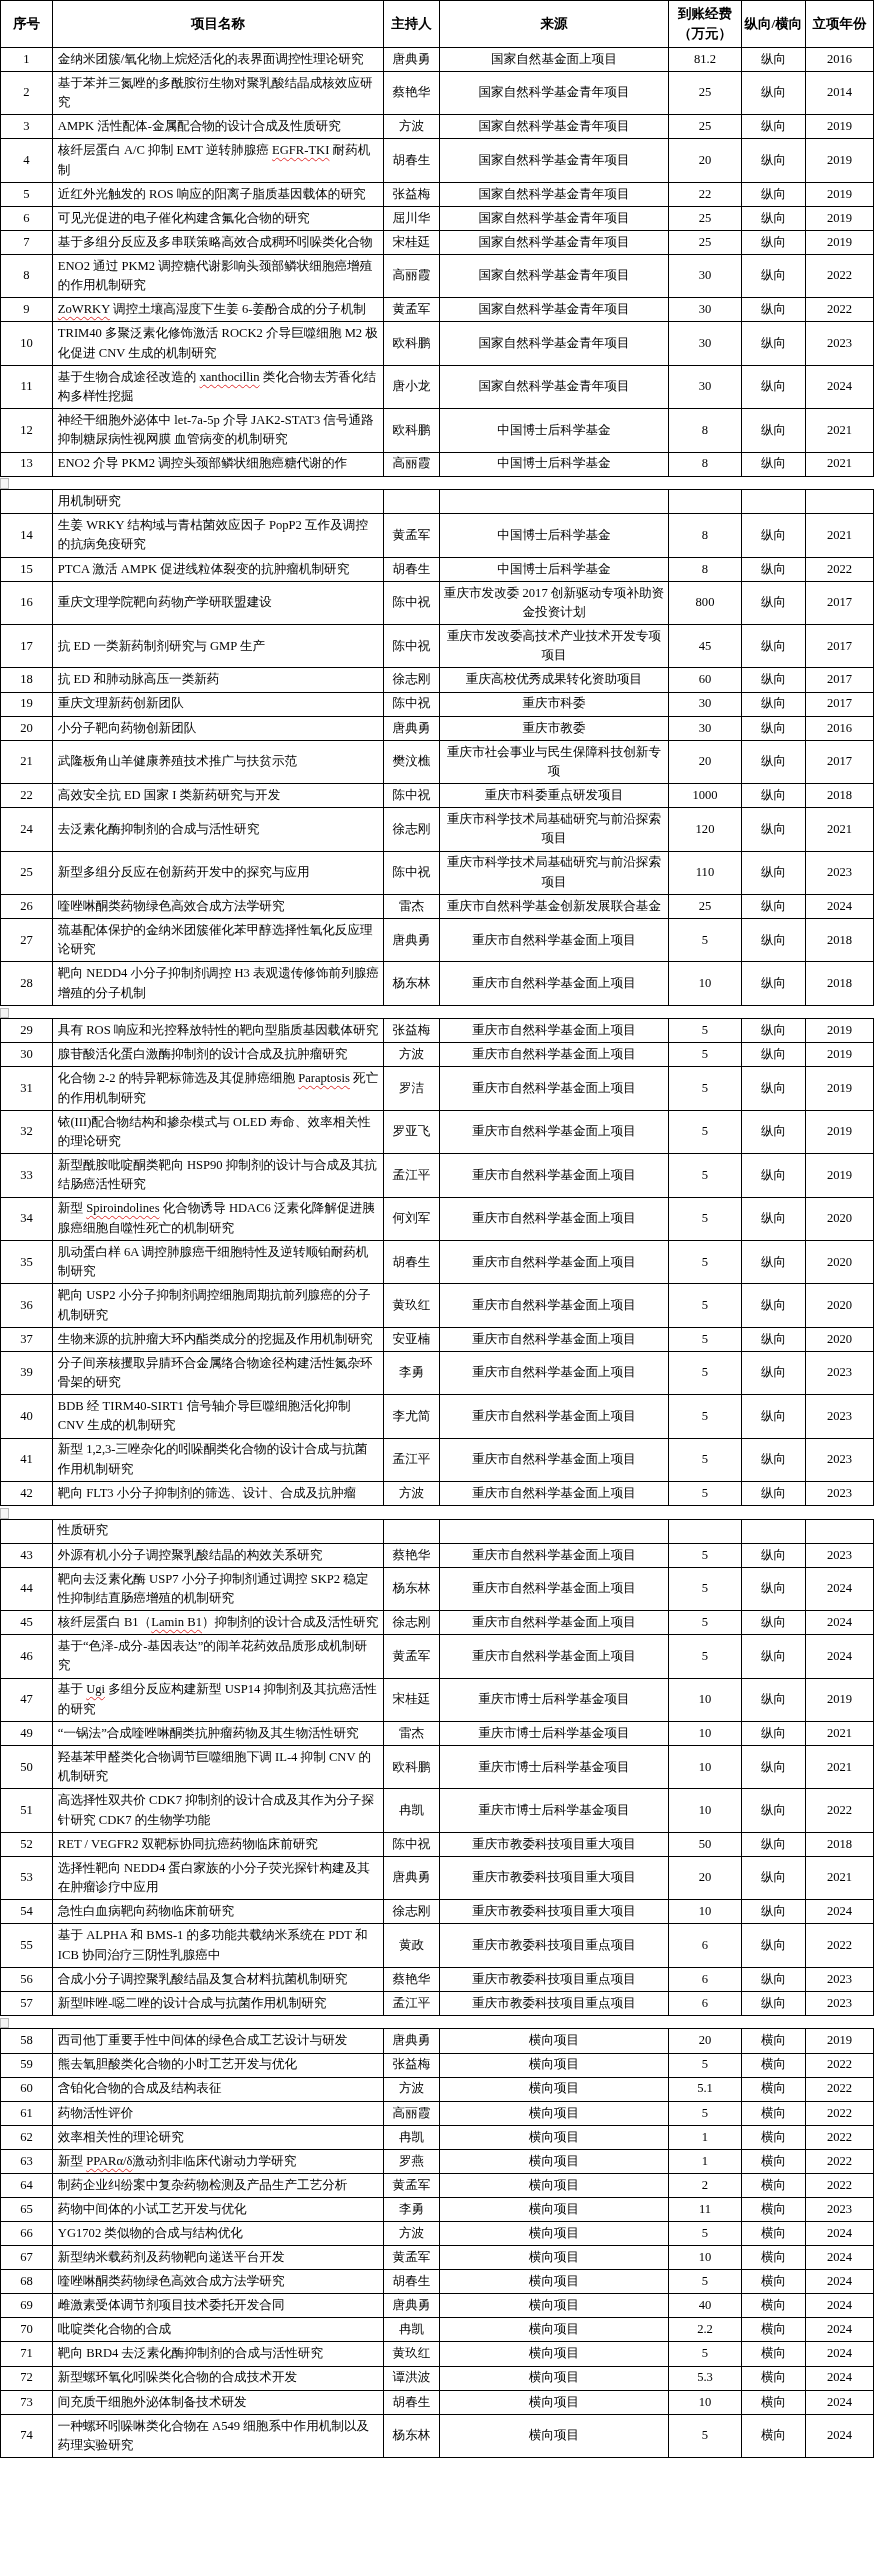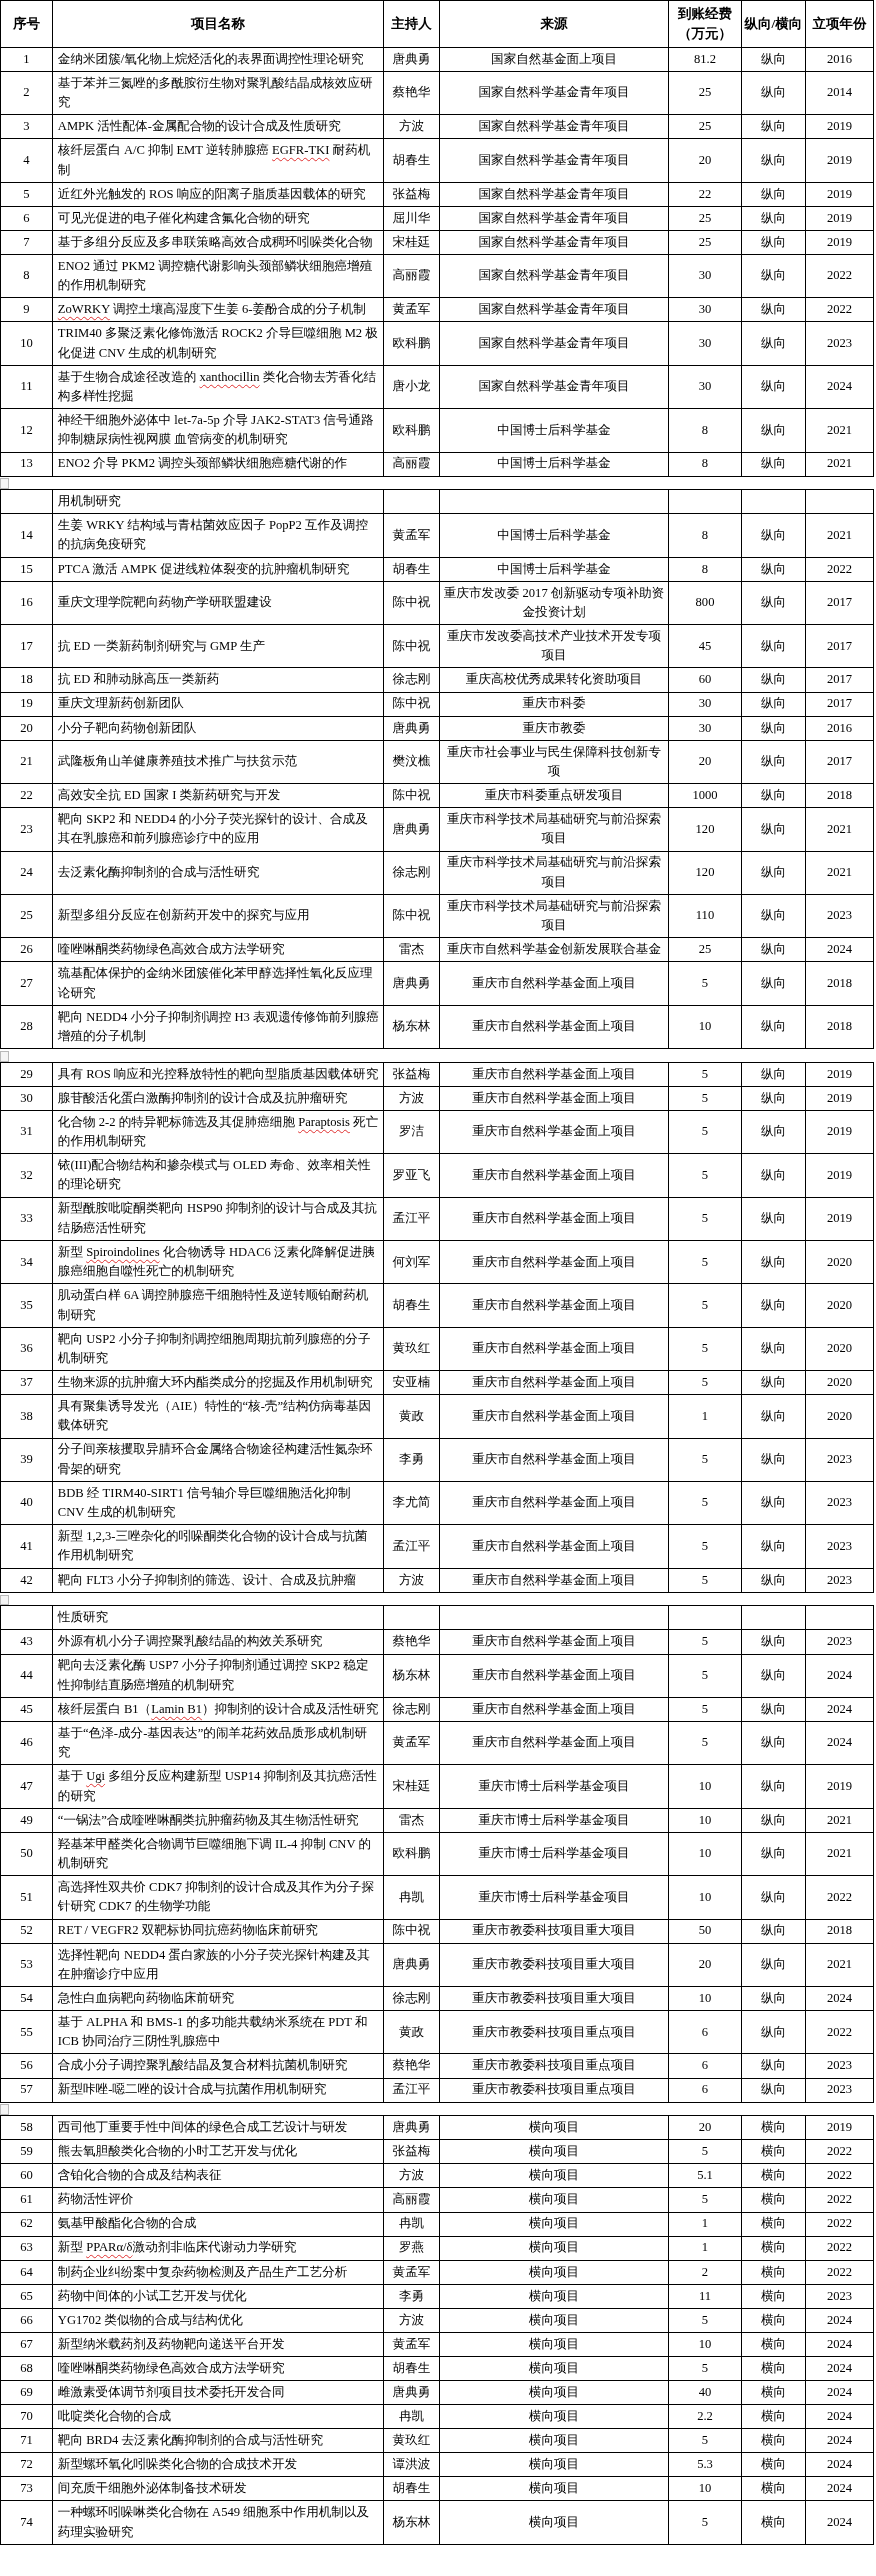--- a/index.html
+++ b/index.html
@@ -283,29 +283,20 @@
           <tr>
             <td class="cell-no">22</td>
             <td class="cell-name">高效安全抗 ED 国家 I 类新药研究与开发</td>
             <td class="cell-pi">陈中祝</td>
             <td class="cell-source">重庆市科委重点研发项目</td>
             <td class="cell-fund">1000</td>
             <td class="cell-direction">纵向</td>
             <td class="cell-year">2018</td>
           </tr>
           <tr>
-            <td class="cell-no">23</td>
-            <td class="cell-name">靶向 SKP2 和 NEDD4 的小分子荧光探针的设计、合成及其在乳腺癌和前列腺癌诊疗中的应用</td>
-            <td class="cell-pi">唐典勇</td>
-            <td class="cell-source">重庆市科学技术局基础研究与前沿探索项目</td>
-            <td class="cell-fund">120</td>
-            <td class="cell-direction">纵向</td>
-            <td class="cell-year">2021</td>
-          </tr>
-          <tr>
             <td class="cell-no">24</td>
             <td class="cell-name">去泛素化酶抑制剂的合成与活性研究</td>
             <td class="cell-pi">徐志刚</td>
             <td class="cell-source">重庆市科学技术局基础研究与前沿探索项目</td>
             <td class="cell-fund">120</td>
             <td class="cell-direction">纵向</td>
             <td class="cell-year">2021</td>
           </tr>
           <tr>
             <td class="cell-no">25</td>
@@ -434,29 +425,20 @@
           <tr>
             <td class="cell-no">37</td>
             <td class="cell-name">生物来源的抗肿瘤大环内酯类成分的挖掘及作用机制研究</td>
             <td class="cell-pi">安亚楠</td>
             <td class="cell-source">重庆市自然科学基金面上项目</td>
             <td class="cell-fund">5</td>
             <td class="cell-direction">纵向</td>
             <td class="cell-year">2020</td>
           </tr>
           <tr>
-            <td class="cell-no">38</td>
-            <td class="cell-name">具有聚集诱导发光（AIE）特性的“核-壳”结构仿病毒基因载体研究</td>
-            <td class="cell-pi">黄政</td>
-            <td class="cell-source">重庆市自然科学基金面上项目</td>
-            <td class="cell-fund">1</td>
-            <td class="cell-direction">纵向</td>
-            <td class="cell-year">2020</td>
-          </tr>
-          <tr>
             <td class="cell-no">39</td>
             <td class="cell-name">分子间亲核攫取异腈环合金属络合物途径构建活性氮杂环骨架的研究</td>
             <td class="cell-pi">李勇</td>
             <td class="cell-source">重庆市自然科学基金面上项目</td>
             <td class="cell-fund">5</td>
             <td class="cell-direction">纵向</td>
             <td class="cell-year">2023</td>
           </tr>
           <tr>
             <td class="cell-no">40</td>
@@ -683,21 +665,21 @@
             <td class="cell-no">61</td>
             <td class="cell-name">药物活性评价</td>
             <td class="cell-pi">高丽霞</td>
             <td class="cell-source">横向项目</td>
             <td class="cell-fund">5</td>
             <td class="cell-direction">横向</td>
             <td class="cell-year">2022</td>
           </tr>
           <tr>
             <td class="cell-no">62</td>
-            <td class="cell-name">氨基甲酸酯化合物的合成</td>
+            <td class="cell-name">效率相关性的理论研究</td>
             <td class="cell-pi">冉凯</td>
             <td class="cell-source">横向项目</td>
             <td class="cell-fund">1</td>
             <td class="cell-direction">横向</td>
             <td class="cell-year">2022</td>
           </tr>
           <tr>
             <td class="cell-no">63</td>
             <td class="cell-name">新型 <span class="sq">PPARα/δ</span>激动剂非临床代谢动力学研究</td>
             <td class="cell-pi">罗燕</td>

